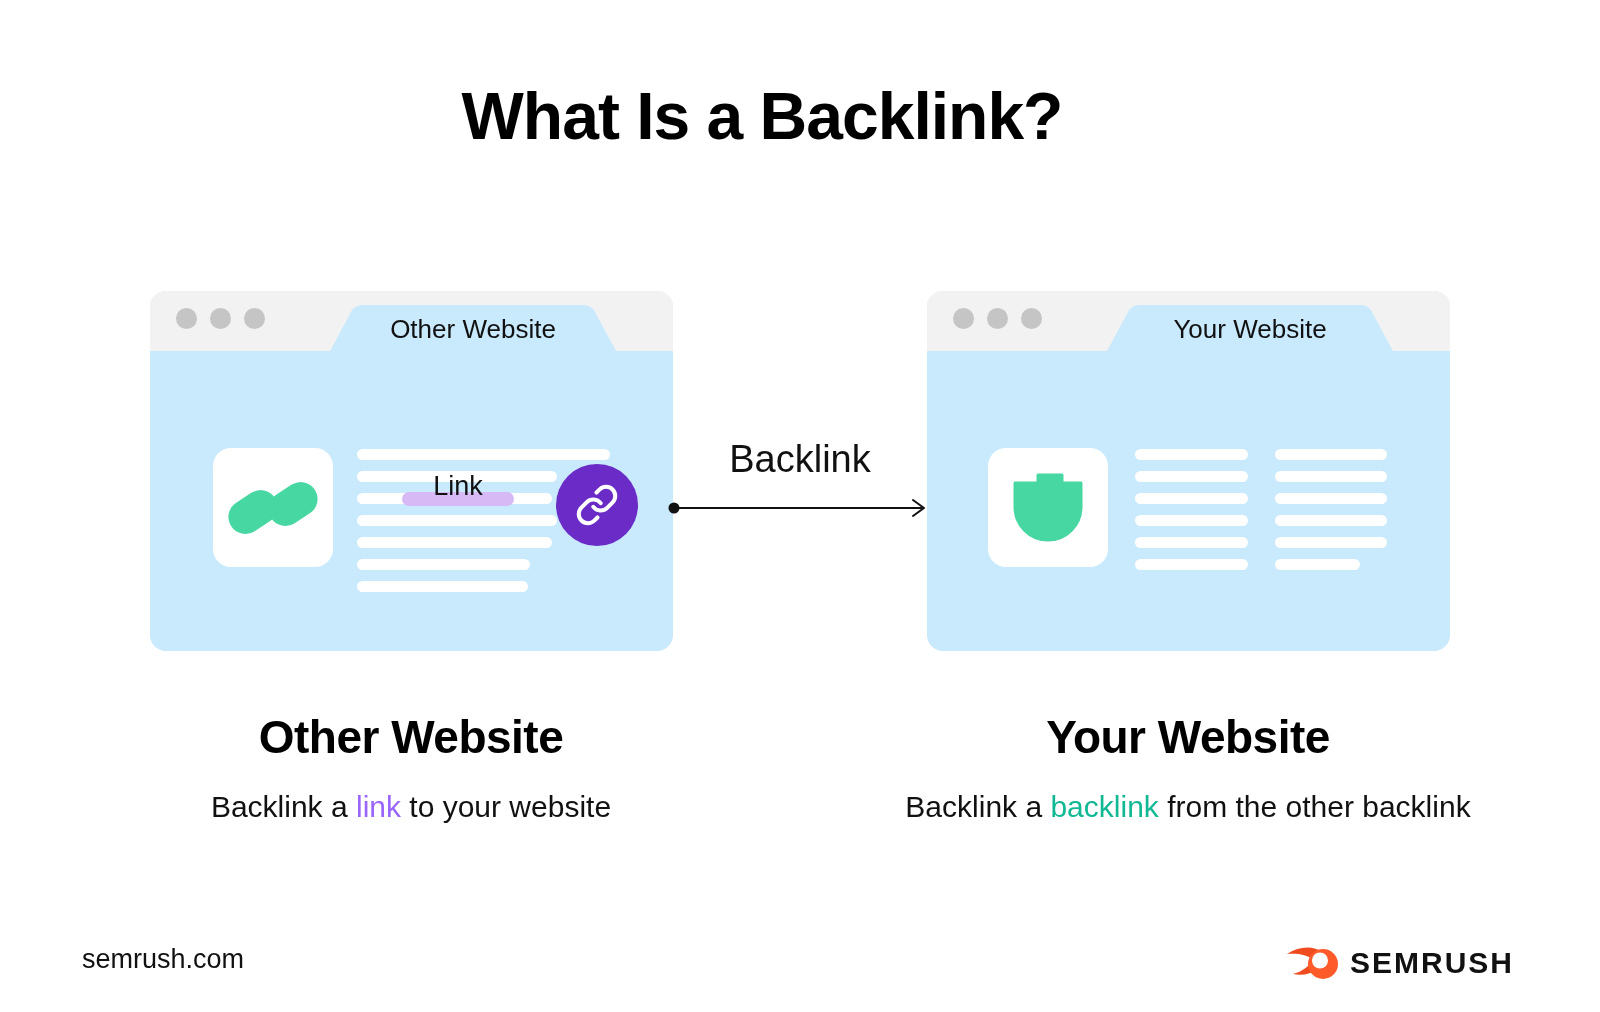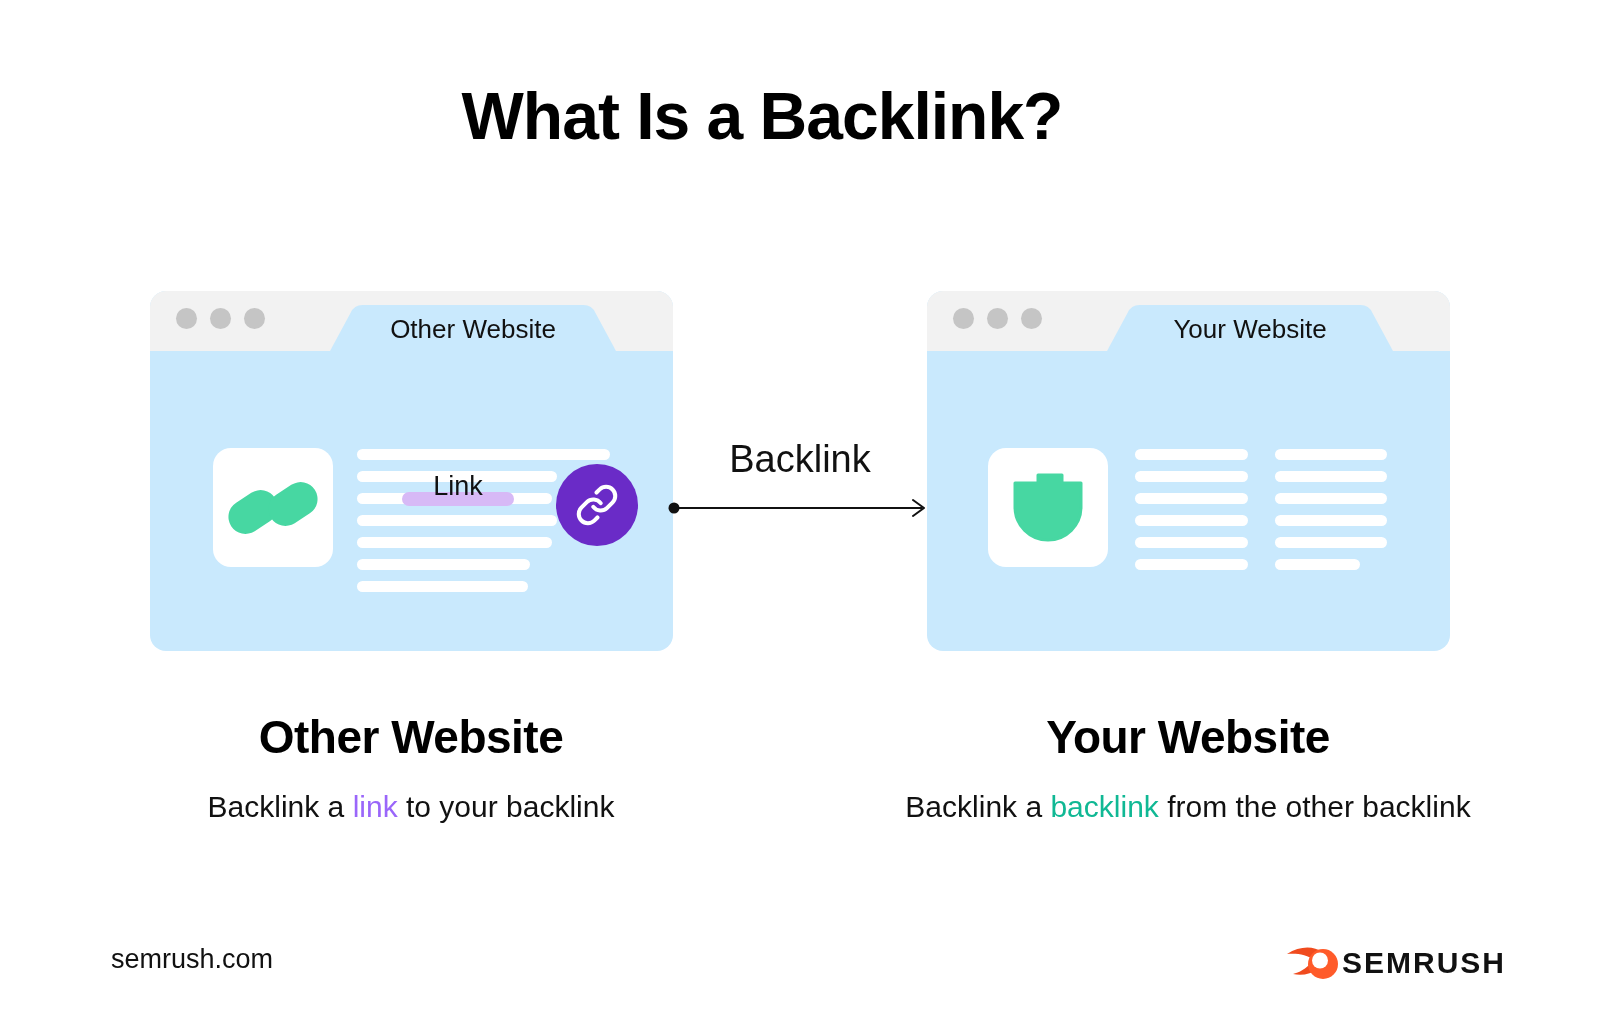--- a/index.html
+++ b/index.html
@@ -66,23 +66,23 @@
   }
   .caption p{
     position:absolute;left:0;top:80px;width:760px;margin:0;
     font-size:30px;font-weight:400;color:#111;
   }
   .caption{top:710px;height:130px;}
   .hl-purple{color:#9a66fa;}
   .hl-green{color:#10b894;}
   
   .footer-site{
-    position:absolute;left:82px;top:944px;font-size:27px;color:#111;margin-left:29px;
+    position:absolute;left:82px;top:944px;font-size:27px;color:#111;
   }
-  .brand{position:absolute;left:1286px;top:944px;display:flex;align-items:center;gap:2px;}
+  .brand{position:absolute;left:1286px;top:944px;display:flex;align-items:center;gap:10px;}
   .brand-text{font-size:30px;font-weight:700;letter-spacing:2px;color:#111;}
 </style>
 </head>
 <body>
 
 <div class="canvas">
 
   <h1 class="title">What Is a Backlink?</h1>
 
   <div class="browser left">
@@ -166,21 +166,21 @@
     <div class="tline" style="left:348px;top:158px;width:112px"></div>
     <div class="tline" style="left:348px;top:180px;width:112px"></div>
     <div class="tline" style="left:348px;top:202px;width:112px"></div>
     <div class="tline" style="left:348px;top:224px;width:112px"></div>
     <div class="tline" style="left:348px;top:246px;width:112px"></div>
     <div class="tline" style="left:348px;top:268px;width:85px"></div>
   </div>
 
   <div class="caption left">
     <h2>Other Website</h2>
-    <p><span>Backlink a </span><span class="hl-purple">link</span><span> to your backlink</span></p>
+    <p><span>Backlink a </span><span class="hl-purple">link</span><span> to your website</span></p>
   </div>
 
   <div class="caption right">
     <h2>Your Website</h2>
     <p><span>Backlink a </span><span class="hl-green">backlink</span><span> from the other backlink</span></p>
   </div>
 
   <div class="footer-site">semrush.com</div>
 
   <div class="brand">

